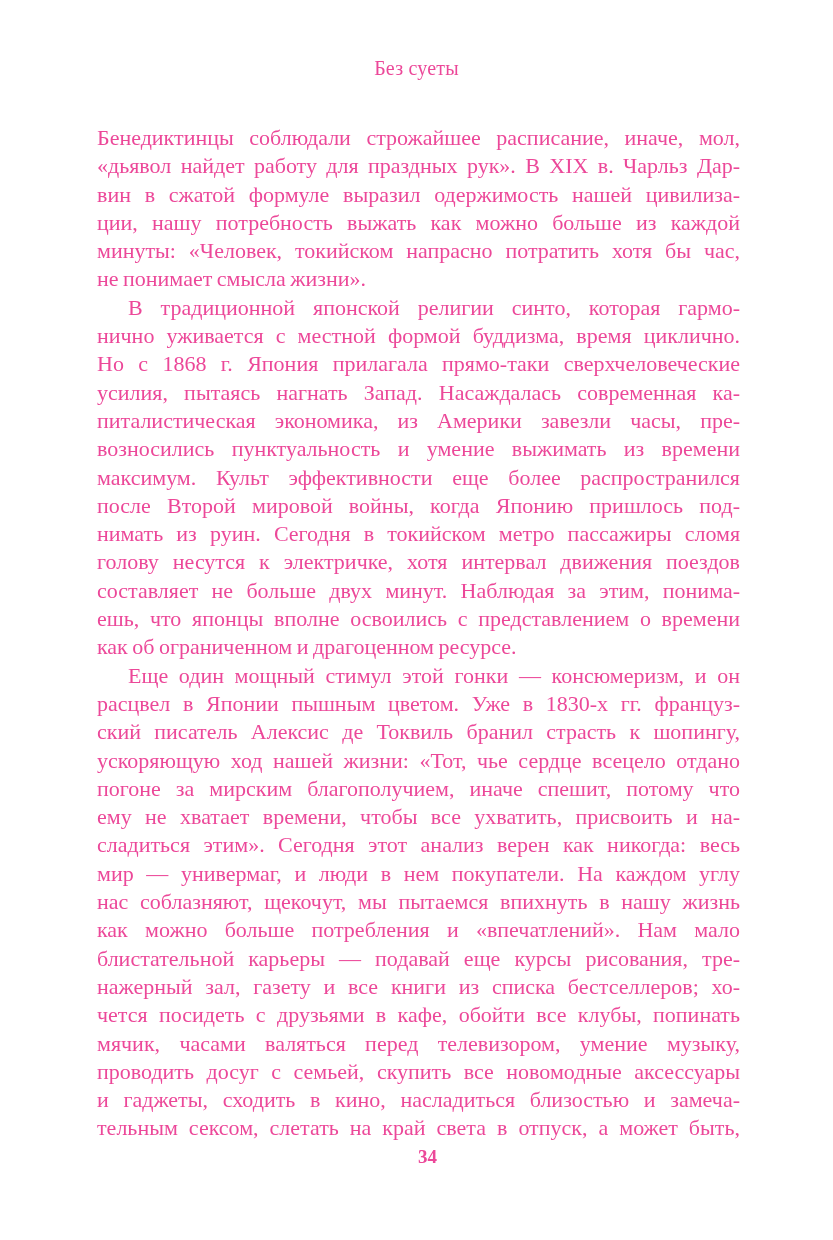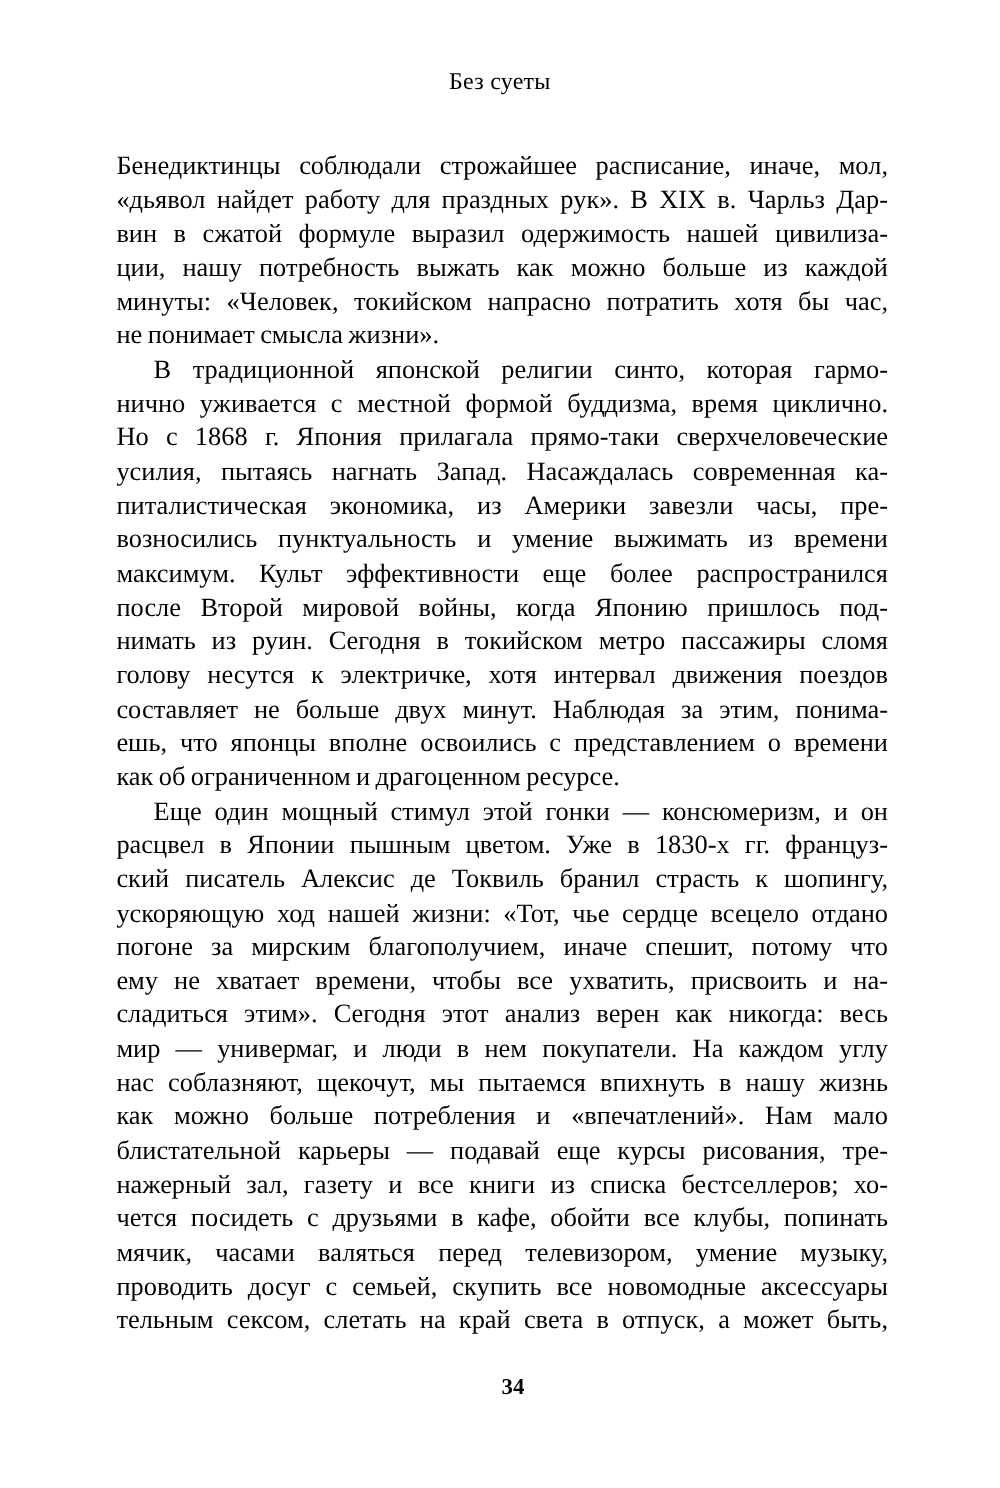--- a/index.html
+++ b/index.html
@@ -3,21 +3,21 @@
 <meta charset="utf-8">
 <style>
   * { margin: 0; padding: 0; box-sizing: border-box; }
   html, body { background: #ffffff; }
   .page {
     position: relative;
     width: 833px;
     height: 1240px;
     background: #ffffff;
     font-family: "Liberation Serif", "DejaVu Serif", serif;
-    color: #000000;
+    color: #ec4899;
     overflow: hidden;
   }
   .running-head {
     position: absolute;
     top: 57px;
     left: 0;
     right: 0;
     text-align: center;
     font-size: 20px;
     letter-spacing: 0.2px;
@@ -92,18 +92,19 @@
         <div class="line">ему не хватает времени, чтобы все ухватить, присвоить и на-</div>
         <div class="line">сладиться этим». Сегодня этот анализ верен как никогда: весь</div>
         <div class="line">мир — универмаг, и люди в нем покупатели. На каждом углу</div>
         <div class="line">нас соблазняют, щекочут, мы пытаемся впихнуть в нашу жизнь</div>
         <div class="line">как можно больше потребления и «впечатлений». Нам мало</div>
         <div class="line">блистательной карьеры — подавай еще курсы рисования, тре-</div>
         <div class="line">нажерный зал, газету и все книги из списка бестселлеров; хо-</div>
         <div class="line">чется посидеть с друзьями в кафе, обойти все клубы, попинать</div>
         <div class="line">мячик, часами валяться перед телевизором, умение музыку,</div>
         <div class="line">проводить досуг с семьей, скупить все новомодные аксессуары</div>
+        <div class="line">и гаджеты, сходить в кино, насладиться близостью и замеча-</div>
         <div class="line">тельным сексом, слетать на край света в отпуск, а может быть,</div>
       </div>
     </div>
 
   <div class="page-number">34</div>
 </div>
 
 </body></html>

